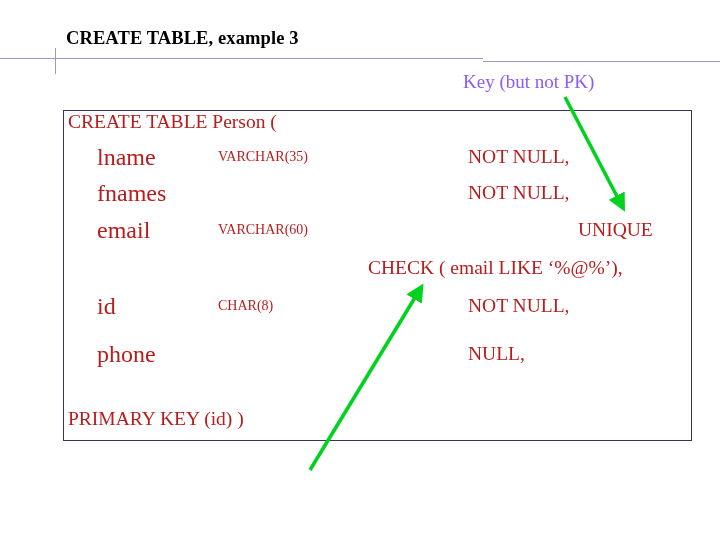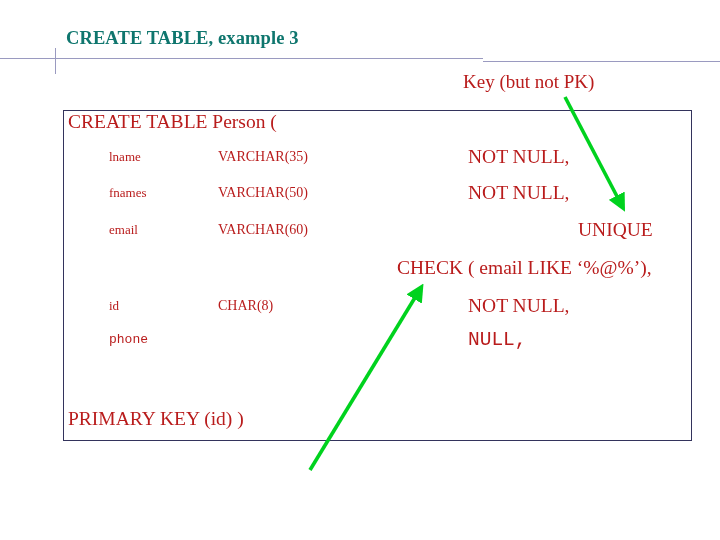--- a/index.html
+++ b/index.html
@@ -28,21 +28,21 @@
   
   .slide-title {
     position: absolute;
     left: 66px;
     top: 28px;
     font-family: "Liberation Serif", "DejaVu Serif", serif;
     font-weight: bold;
     font-size: 18.5px;
     letter-spacing: 0.1px;
     white-space: nowrap;
-    color: #0f766e;
+    color: #000000;
   }
 
   
   .rule-left {
     position: absolute;
     left: 0px;
     top: 58px;
     width: 483px;
     height: 1px;
     background: #9a9ac0;
@@ -60,21 +60,21 @@
     left: 55px;
     top: 48px;
     width: 1px;
     height: 26px;
     background: #9a9ac0;
   }
 
   
   .callout {
     position: absolute;
-    color: #b91c1c;
+    color: #8b5cf6;
     font-family: "Liberation Serif", "DejaVu Serif", serif;
     font-size: 19px;
     white-space: nowrap;
   }
   .callout-key   { left: 463px; top: 71px; }
   .callout-dom   { left: 240px; top: 473px; }
 
   
   .code-box {
     position: absolute;
@@ -91,32 +91,32 @@
   .code-line {
     position: absolute;
     font-family: "Liberation Serif", "DejaVu Serif", serif;
     font-size: 19.5px;
     line-height: 20px;
     white-space: pre;
     color: #b91c1c;
   }
   .c-head   { left: 68px; top: 112px; }
 
-  .col-name { position: absolute; left: 97px;  white-space: pre; font-size: 13px; margin-left: 12px; }
+  .col-name { position: absolute; left: 97px;  white-space: pre; font-size: 24px; }
   .col-type { position: absolute; left: 218px; white-space: pre; font-size: 14px; }
   .col-cons { position: absolute; left: 432px; white-space: pre; font-size: 19.5px; margin-left: 36px; }
   .col-uniq { position: absolute; left: 578px; white-space: pre; font-size: 19.5px; }
 
   .row1 { top: 147px; }
   .row2 { top: 183px; }
   .row3 { top: 220px; }
   .row4 { top: 296px; }
-  .row5 { top: 330px; font-family: Liberation Mono, monospace; }
+  .row5 { top: 344px; }
 
-  .c-check { left: 368px; top: 258px; margin-left: 29px; }
+  .c-check { left: 368px; top: 258px; }
   .c-pk    { left: 68px;  top: 409px; }
 
   
   .arrow-layer {
     position: absolute;
     left: 0;
     top: 0;
     width: 720px;
     height: 540px;
     pointer-events: none;
@@ -137,21 +137,20 @@
 
   <div class="code-box"></div>
 
   <div class="code-line c-head">CREATE TABLE Person (</div>
 
   <div class="code-line col-name row1">lname</div>
   <div class="code-line col-type row1">VARCHAR(35)</div>
   <div class="code-line col-cons row1">NOT NULL,</div>
 
   <div class="code-line col-name row2">fnames</div>
-  <div class="code-line col-type row2">VARCHAR(50)</div>
   <div class="code-line col-cons row2">NOT NULL,</div>
 
   <div class="code-line col-name row3">email</div>
   <div class="code-line col-type row3">VARCHAR(60)</div>
   <div class="code-line col-uniq row3">UNIQUE</div>
 
   <div class="code-line c-check">CHECK ( email LIKE ‘%@%’),</div>
 
   <div class="code-line col-name row4">id</div>
   <div class="code-line col-type row4">CHAR(8)</div>

